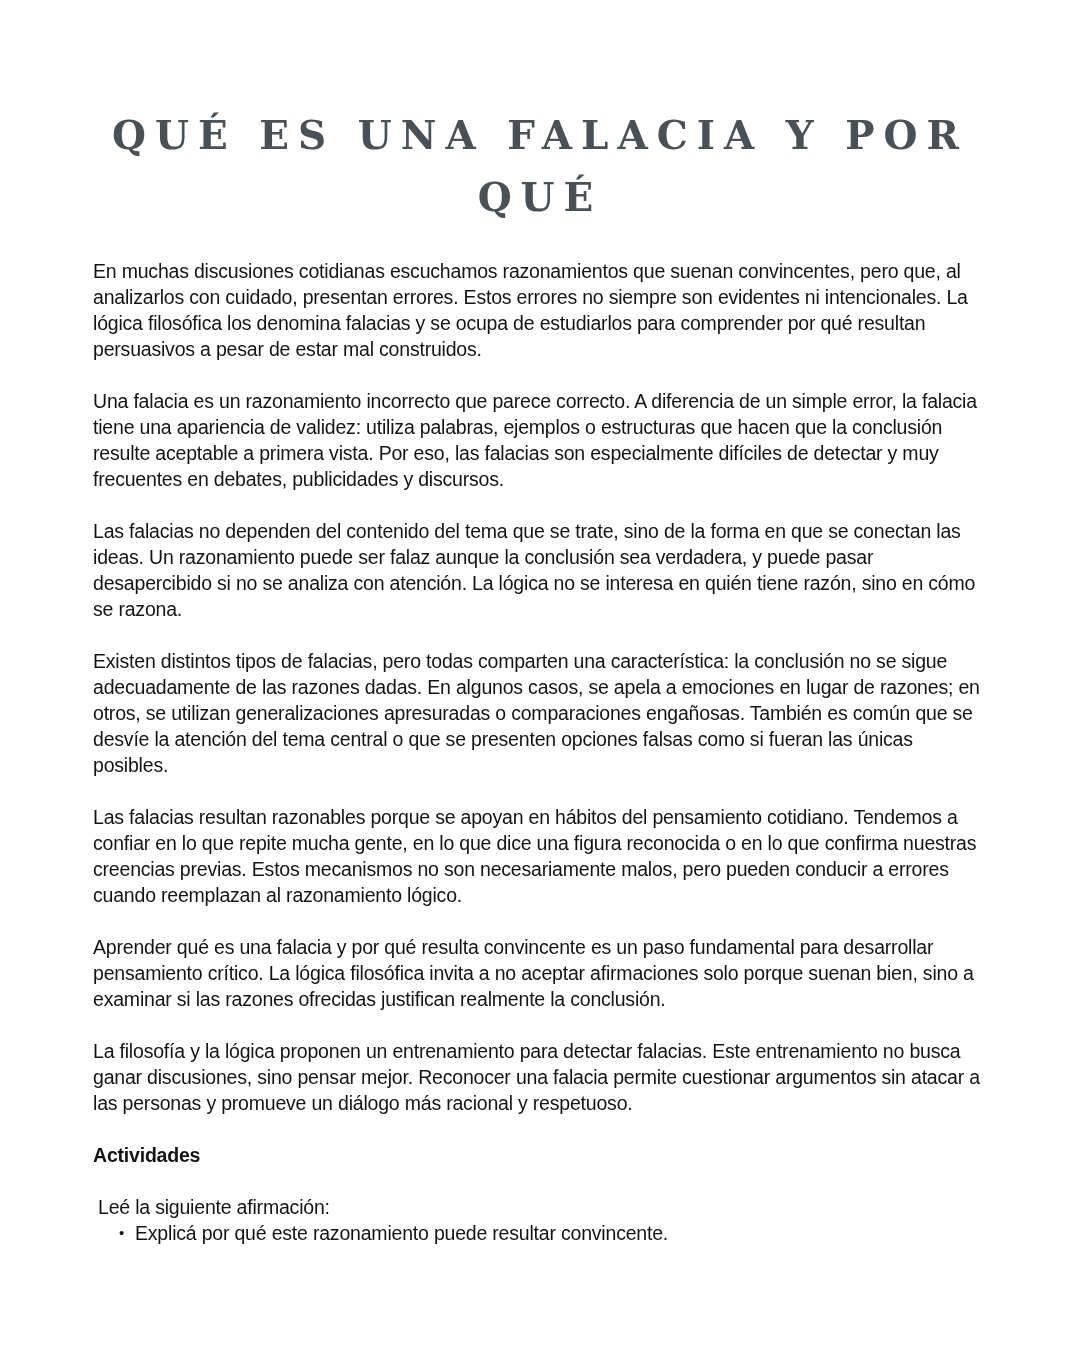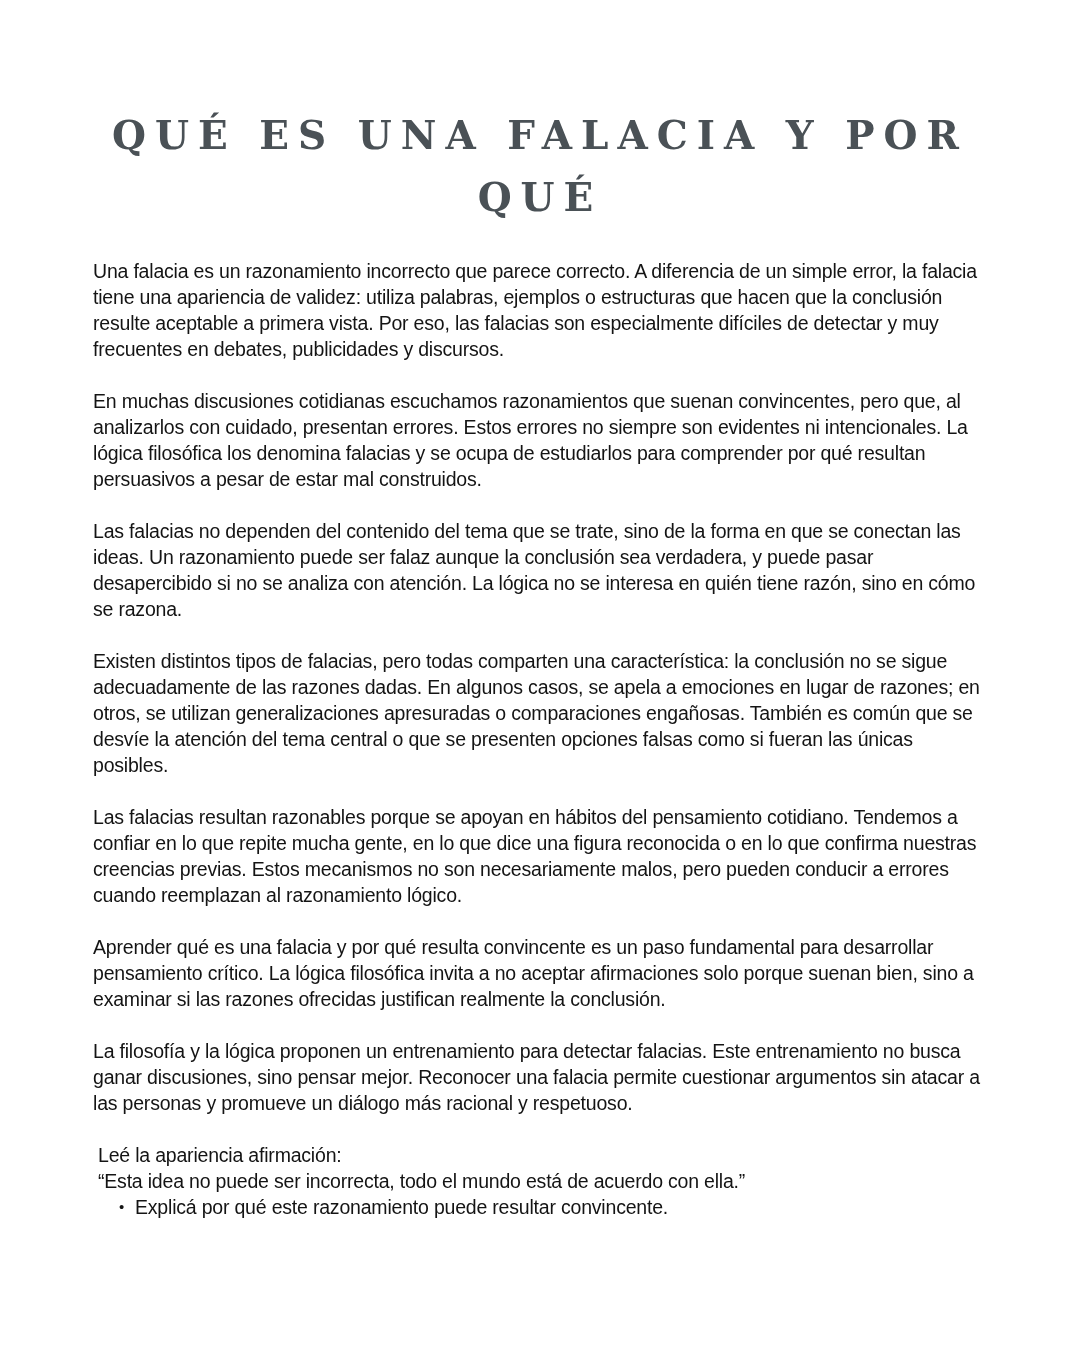--- a/index.html
+++ b/index.html
@@ -61,32 +61,32 @@
 <body>
 
 <div class="page">
 
   <h1 class="doc-title">
     <span>QUÉ ES UNA FALACIA Y POR QUÉ</span><br>
   </h1>
 
   <div class="content">
 
+    <p class="body-par">En muchas discusiones cotidianas escuchamos razonamientos que suenan convincentes, pero que, al analizarlos con cuidado, presentan errores. Estos errores no siempre son evidentes ni intencionales. La lógica filosófica los denomina falacias y se ocupa de estudiarlos para comprender por qué resultan persuasivos a pesar de estar mal construidos.</p>
     <p class="body-par">Una falacia es un razonamiento incorrecto que parece correcto. A diferencia de un simple error, la falacia tiene una apariencia de validez: utiliza palabras, ejemplos o estructuras que hacen que la conclusión resulte aceptable a primera vista. Por eso, las falacias son especialmente difíciles de detectar y muy frecuentes en debates, publicidades y discursos.</p>
-    <p class="body-par">En muchas discusiones cotidianas escuchamos razonamientos que suenan convincentes, pero que, al analizarlos con cuidado, presentan errores. Estos errores no siempre son evidentes ni intencionales. La lógica filosófica los denomina falacias y se ocupa de estudiarlos para comprender por qué resultan persuasivos a pesar de estar mal construidos.</p>
     <p class="body-par">Las falacias no dependen del contenido del tema que se trate, sino de la forma en que se conectan las ideas. Un razonamiento puede ser falaz aunque la conclusión sea verdadera, y puede pasar desapercibido si no se analiza con atención. La lógica no se interesa en quién tiene razón, sino en cómo se razona.</p>
     <p class="body-par">Existen distintos tipos de falacias, pero todas comparten una característica: la conclusión no se sigue adecuadamente de las razones dadas. En algunos casos, se apela a emociones en lugar de razones; en otros, se utilizan generalizaciones apresuradas o comparaciones engañosas. También es común que se desvíe la atención del tema central o que se presenten opciones falsas como si fueran las únicas posibles.</p>
     <p class="body-par">Las falacias resultan razonables porque se apoyan en hábitos del pensamiento cotidiano. Tendemos a confiar en lo que repite mucha gente, en lo que dice una figura reconocida o en lo que confirma nuestras creencias previas. Estos mecanismos no son necesariamente malos, pero pueden conducir a errores cuando reemplazan al razonamiento lógico.</p>
     <p class="body-par">Aprender qué es una falacia y por qué resulta convincente es un paso fundamental para desarrollar pensamiento crítico. La lógica filosófica invita a no aceptar afirmaciones solo porque suenan bien, sino a examinar si las razones ofrecidas justifican realmente la conclusión.</p>
     <p class="body-par">La filosofía y la lógica proponen un entrenamiento para detectar falacias. Este entrenamiento no busca ganar discusiones, sino pensar mejor. Reconocer una falacia permite cuestionar argumentos sin atacar a las personas y promueve un diálogo más racional y respetuoso.</p>
 
+    <div class="activities-heading">Actividades</div>
 
     <div class="activity">
-      <div class="intro-line">Leé la apariencia afirmación:</div>
-      <div class="intro-line">“Esta idea no puede ser incorrecta, todo el mundo está de acuerdo con ella.”</div>
+      <div class="intro-line">Leé la siguiente afirmación:</div>
       <ul>
         <li>Explicá por qué este razonamiento puede resultar convincente.</li>
 
       </ul>
     </div>
 
   </div>
 </div>
 
 </body></html>

